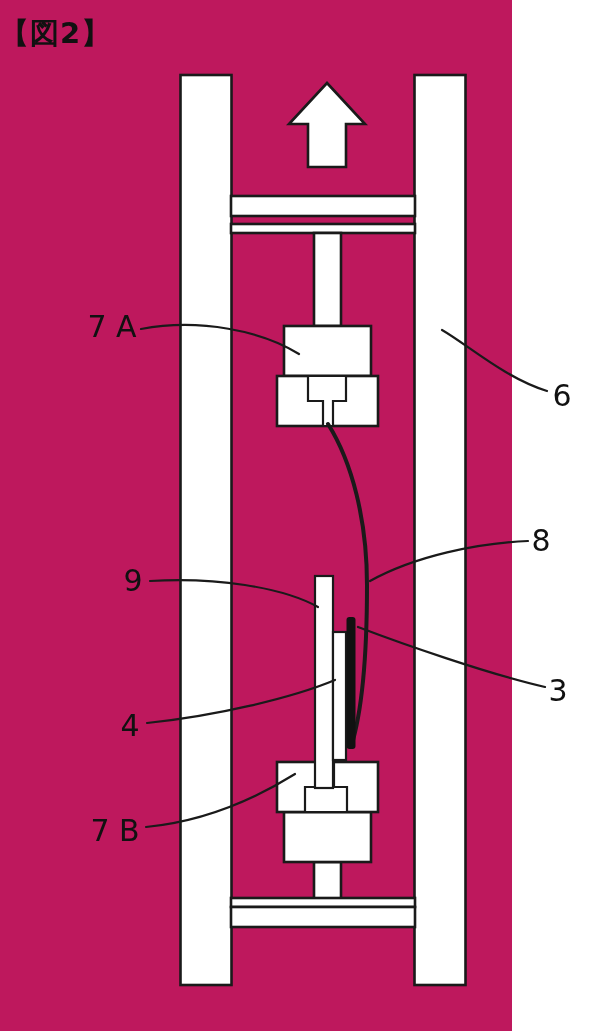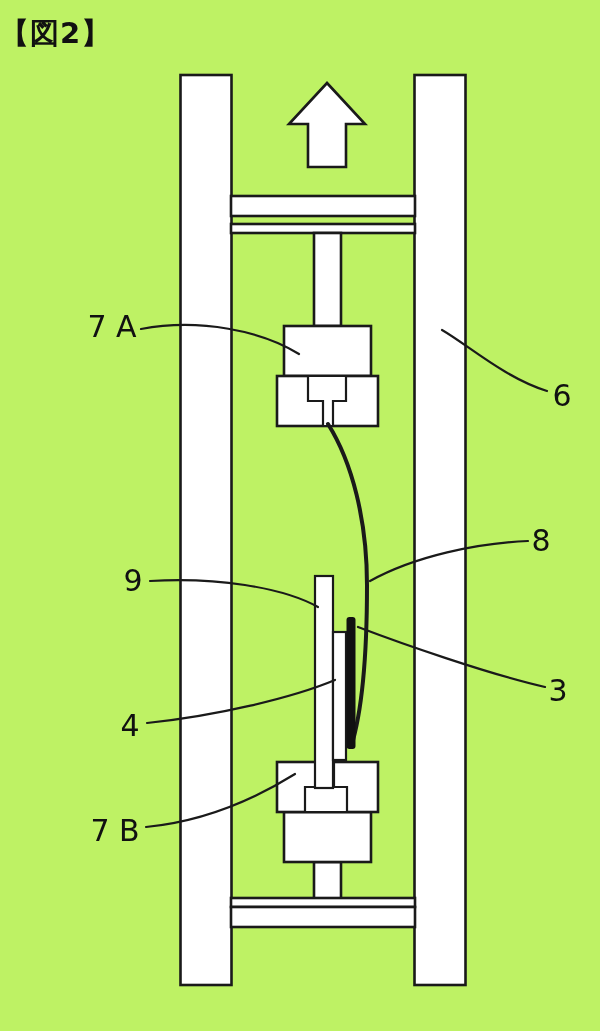--- a/index.html
+++ b/index.html
@@ -6,23 +6,23 @@
     margin: 0;
     padding: 0;
     background: #ffffff;
     width: 600px;
     height: 1031px;
     font-family: "DejaVu Sans", sans-serif;
     overflow: hidden;
   }
   .stage {
     position: relative;
-    width: 600px;
+    width: 512px;
     height: 1031px;
-    background: #bef264;
+    background: #be185d;
   }
   .figure-title {
     position: absolute;
     top: 14px;
     left: 0px;
     font-size: 29px;
     font-weight: 600;
     color: #111111;
     letter-spacing: 1px;
     white-space: nowrap;

